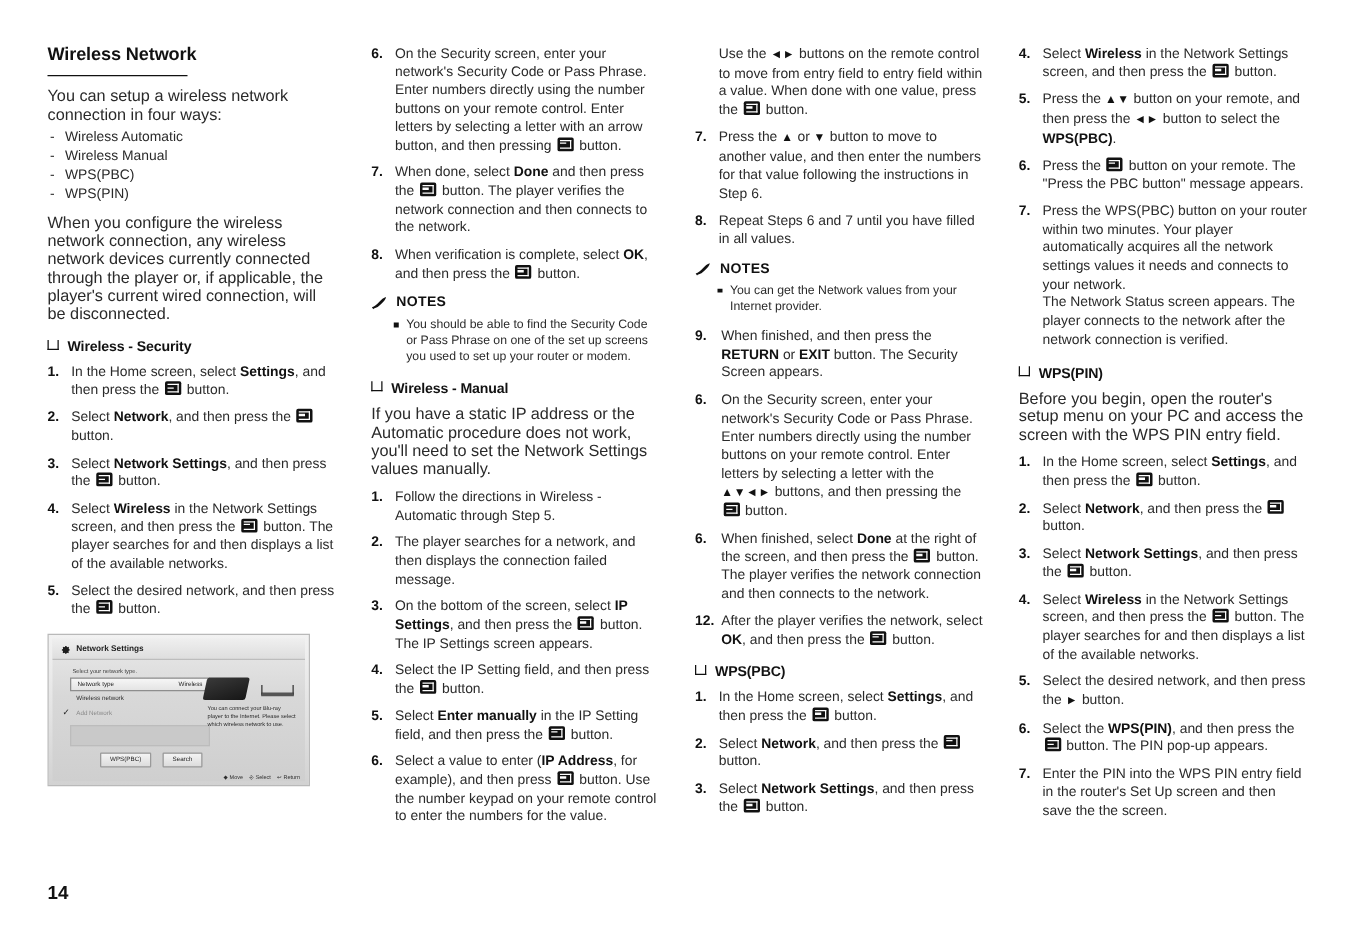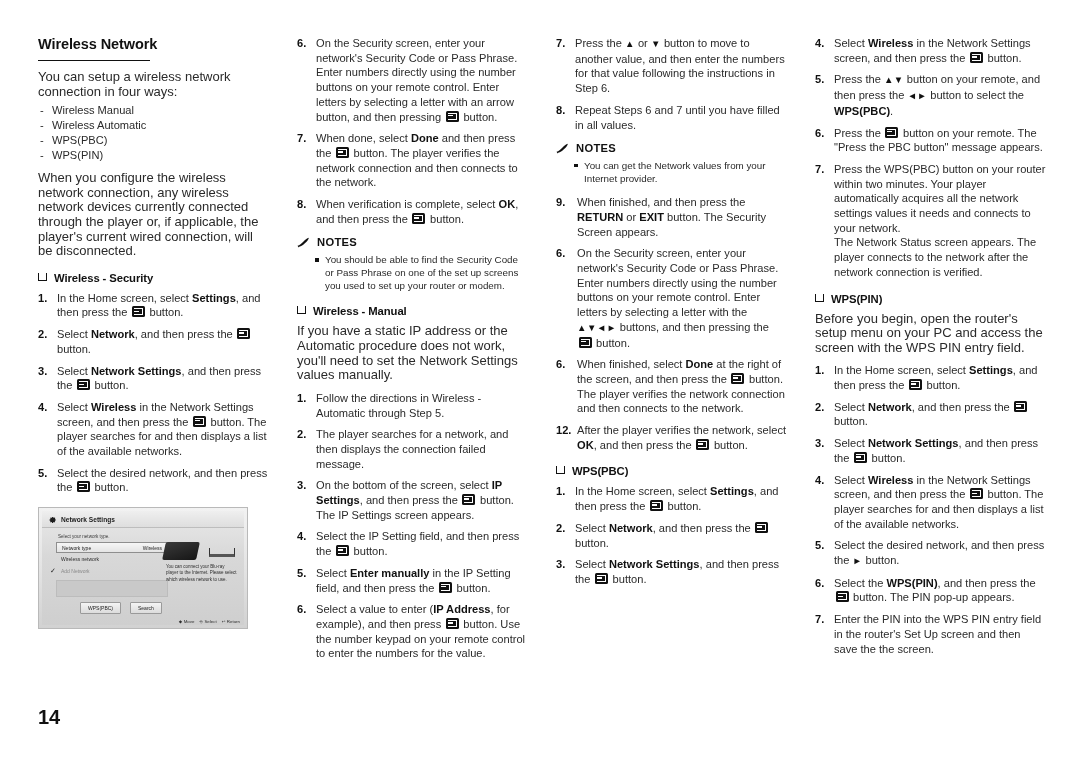--- a/index.html
+++ b/index.html
@@ -346,41 +346,41 @@
     font-size: 4.4px;
     color: #2d2d2d;
   }
   .fig-statusbar .sb { display: flex; align-items: center; gap: 1.5px; }
 
   
   .page-number {
     position: absolute;
     left: 38px;
     top: 706px;
-    font-size: 20px;
+    font-size: 15px;
     font-weight: bold;
     color: #111;
   }
 </style>
 </head>
 <body>
 
 <div class="page">
 
   <div class="columns">
 
     <div class="col">
       <h1 class="sec-title">Wireless Network</h1>
       <div class="rule"></div>
 
       <p class="body tight">You can setup a wireless network connection in four ways:</p>
 
       <ul class="dashes">
+        <li>Wireless Automatic</li>
         <li>Wireless Manual</li>
-        <li>Wireless Automatic</li>
         <li>WPS(PBC)</li>
         <li>WPS(PIN)</li>
       </ul>
 
       <p class="body">When you configure the wireless network connection, any wireless network devices currently connected through the player or, if applicable, the player's current wired connection, will be disconnected.</p>
 
       <h2 class="sub-title">
         <span class="bulletbox"></span>
         <span>Wireless - Security</span>
       </h2>
@@ -519,20 +519,24 @@
             <span class="txt">Select <b>Enter manually</b> in the IP Setting field, and then press the <span class="ebtn"></span> button.</span>
           </li>
           <li>
             <span class="num">6.</span>
             <span class="txt">Select a value to enter (<b>IP Address</b>, for example), and then press <span class="ebtn"></span> button. Use the number keypad on your remote control to enter the numbers for the value.</span>
           </li>
         </ol>
     </div>
 
     <div class="col">
+      <div class="cont">
+        <span class="num"></span>
+        <span class="txt">Use the <span class="arrow">◄►</span> buttons on the remote control to move from entry field to entry field within a value. When done with one value, press the <span class="ebtn"></span> button.</span>
+      </div>
 
       <ol class="steps">
           <li>
             <span class="num">7.</span>
             <span class="txt">Press the <span class="arrow">▲</span> or <span class="arrow">▼</span> button to move to another value, and then enter the numbers for that value following the instructions in Step 6.</span>
           </li>
           <li>
             <span class="num">8.</span>
             <span class="txt">Repeat Steps 6 and 7 until you have filled in all values.</span>
           </li>

